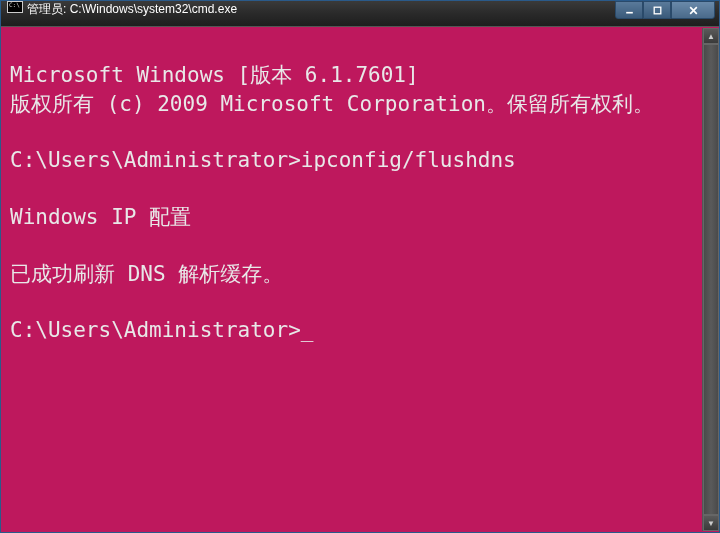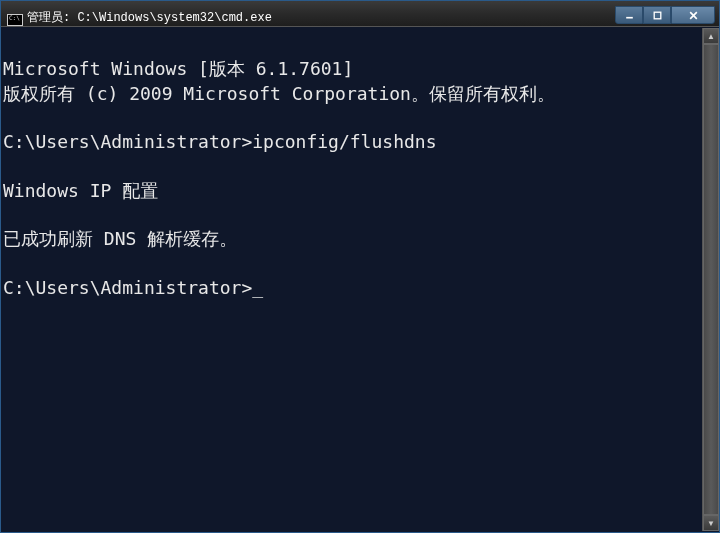--- a/index.html
+++ b/index.html
@@ -17,24 +17,23 @@
     left: 0;
     width: 720px;
     height: 533px;
     background: #000;
     border: 1px solid #2a5a8a;
   }
   .titlebar {
     height: 26px;
     background: linear-gradient(to bottom, #3a3a3a 0%, #2a2a2a 50%, #1e1e1e 100%);
     display: flex;
-    align-items: flex-end;
+    align-items: flex-start;
     border-bottom: 1px solid #555;
     position: relative;
-    font-family: Liberation Mono, monospace;
   }
   .titlebar-icon {
     width: 16px;
     height: 12px;
     margin: 0 4px 0 6px;
     background: #000;
     border: 1px solid #ccc;
     position: relative;
     flex-shrink: 0;
   }
@@ -74,24 +73,24 @@
   .ctrl-btn.min { border-radius: 0 0 0 3px; }
   .ctrl-btn.close {
     background: linear-gradient(to bottom, #6a8aaa 0%, #4a6a8a 100%);
     border-radius: 0 0 3px 0;
     width: 44px;
   }
   .ctrl-btn svg { width: 11px; height: 11px; }
   .terminal {
     width: 100%;
     height: calc(100% - 26px);
-    background: #0f172a;
-    padding: 6px 2px;
+    background: #be185d;
+    padding: 6px 9px;
     font-family: "NSimSun", "SimSun", "Consolas", monospace;
-    font-size: 18px;
+    font-size: 21px;
     color: #e8e8e8;
     line-height: 1.35;
     white-space: pre;
     overflow: hidden;
     position: relative;
   }
   .terminal .line { white-space: pre; }
   .scrollbar {
     position: absolute;
     right: 1px;

